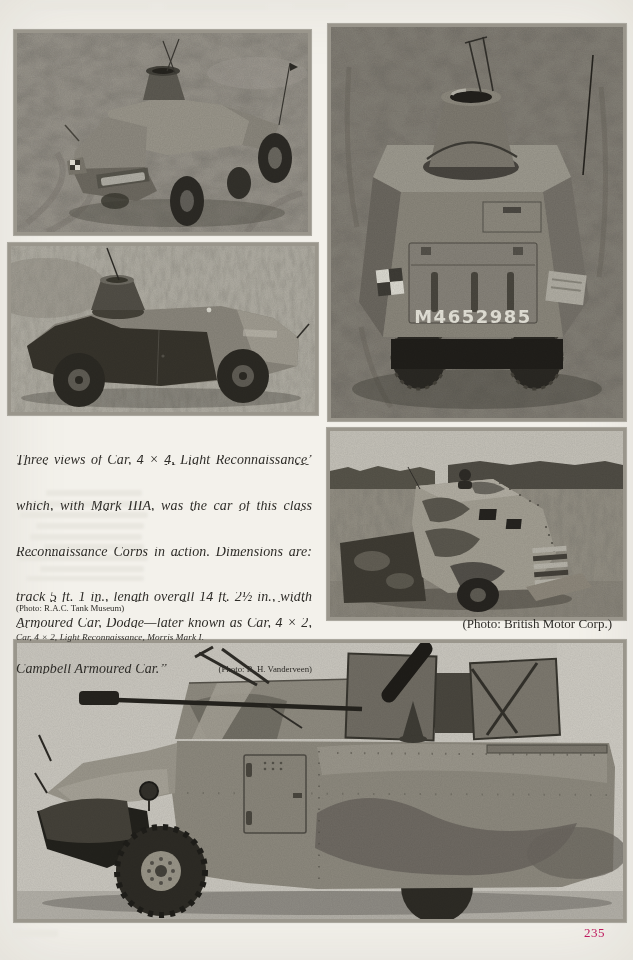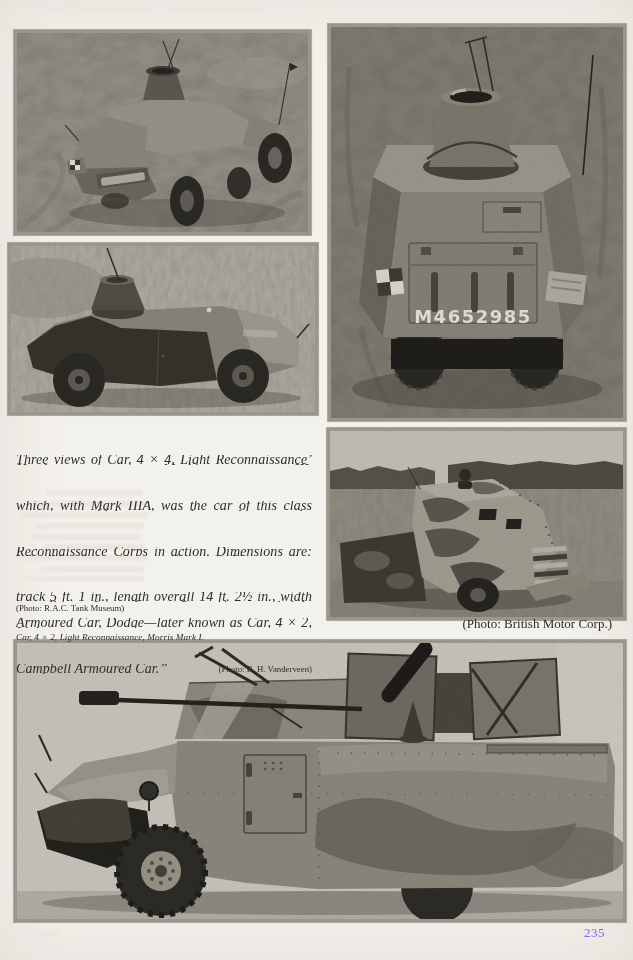--- a/index.html
+++ b/index.html
@@ -34,21 +34,21 @@
   .credit-line{text-align:left;margin-top:1px;}
   .split-row{display:flex;justify-content:space-between;align-items:flex-end;}
   #caption-morris-row{
     position:absolute;left:16px;top:619px;width:596px;
     display:flex;justify-content:space-between;align-items:flex-start;
   }
   #caption-morris-row .cl{font-size:9.2px;height:auto;}
   #caption-morris-row .credit{font-size:13px;}
   #page-number{
     position:absolute;right:28px;top:925px;
-    font-size:13px;letter-spacing:.5px;color:#8b5cf6;
+    font-size:13px;letter-spacing:.5px;color:#be185d;
   }
   .ghost{
     position:absolute;background:#e9e7e0;border-radius:2px;
     filter:blur(.8px);
   }
 </style>
 </head>
 <body>
 
 <div class="page">

